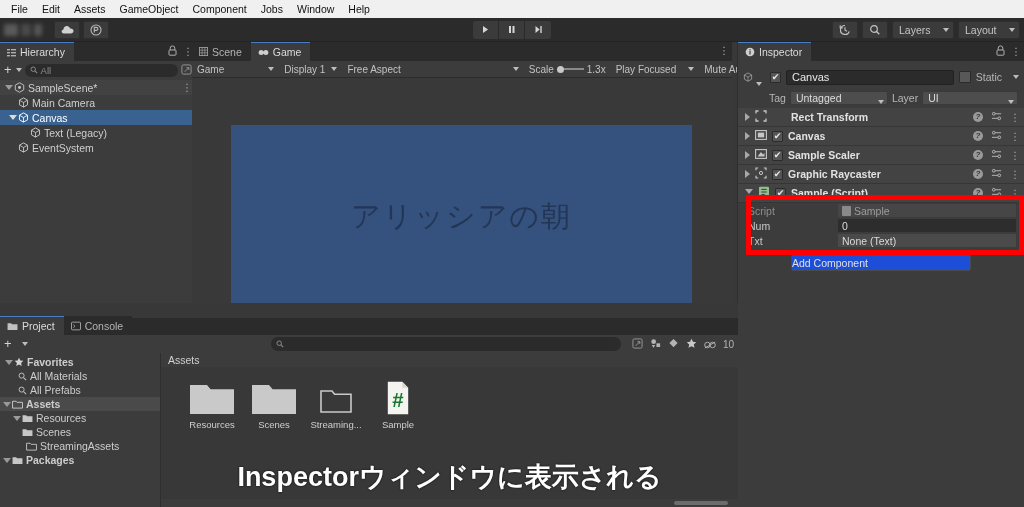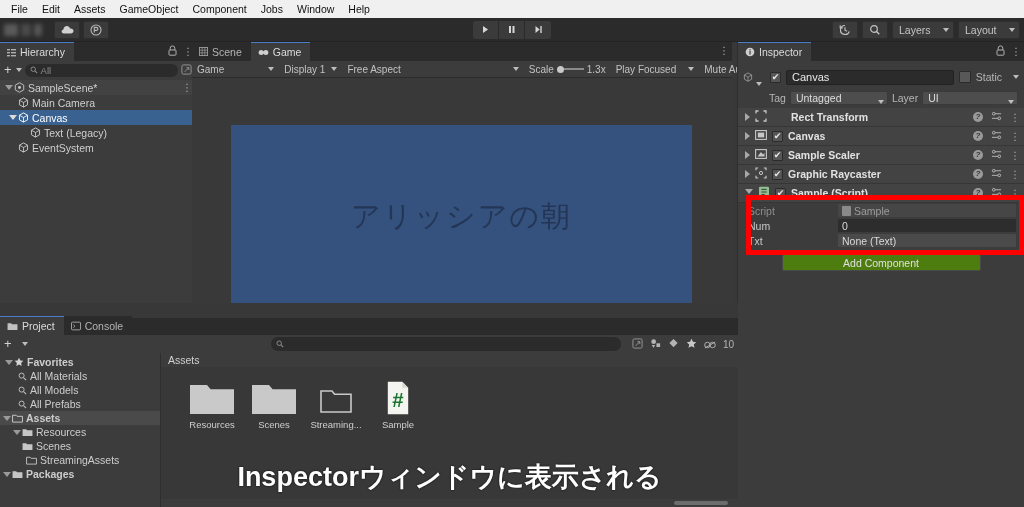--- a/index.html
+++ b/index.html
@@ -152,22 +152,22 @@
     display:flex; align-items:center; padding:0 4px; gap:3px; color:#dadada;
   }
   .prow .pval.objfield{ background:#464646; color:#9c9c9c; }
   .prow .pval.numfield{ background:#2d2d2d; }
   .scr-ico{ width:9px;height:10px;background:#8a8a8a;border-radius:1px; display:inline-block; }
   .redbox{
     position:absolute; left:746px; top:195px; width:278px; height:60px;
     border:5px solid #fe0000; pointer-events:none;
   }
   .addcomp{
-    margin:6px auto 0 auto; width:199px; height:17px; background:#4d7c0f; border:1px solid #4a4a4a;
-    border-radius:2px; display:flex; align-items:center; justify-content:center;
+    margin:6px auto 0 auto; width:180px; height:17px; background:#1d4ed8; border:1px solid #4a4a4a;
+    border-radius:2px; display:flex; align-items:center; 
     color:#e0e0e0; font-size:10.5px;
   }
   .public-txt{
     text-align:center; color:#ffffff; font-size:57px; font-weight:bold;
     margin-top:10px; letter-spacing:-1px;
   }
 
   
   #project{ left:0; top:318px; width:738px; height:189px; background:#3c3c3c; }
   .pj-tabrow{ height:17px; background:#2b2b2b; display:flex; align-items:flex-end; }
@@ -735,29 +735,20 @@
         <div class="ptrow" style="padding-left:18px">
           <span class="cube">
             <svg width="9" height="9" viewBox="0 0 10 10">
                 <circle cx="4" cy="4" r="2.8" fill="none" stroke="#bdbdbd" stroke-width="1.1"></circle>
                 <line x1="6.2" y1="6.2" x2="9" y2="9" stroke="#bdbdbd" stroke-width="1.2"></line>
               </svg>
           </span>
           <span>All Materials</span>
         </div>
 
-        <div class="ptrow" style="padding-left:18px">
-          <span class="cube">
-            <svg width="9" height="9" viewBox="0 0 10 10">
-                <circle cx="4" cy="4" r="2.8" fill="none" stroke="#bdbdbd" stroke-width="1.1"></circle>
-                <line x1="6.2" y1="6.2" x2="9" y2="9" stroke="#bdbdbd" stroke-width="1.2"></line>
-              </svg>
-          </span>
-          <span>All Models</span>
-        </div>
 
         <div class="ptrow" style="padding-left:18px">
           <span class="cube">
             <svg width="9" height="9" viewBox="0 0 10 10">
                 <circle cx="4" cy="4" r="2.8" fill="none" stroke="#bdbdbd" stroke-width="1.1"></circle>
                 <line x1="6.2" y1="6.2" x2="9" y2="9" stroke="#bdbdbd" stroke-width="1.2"></line>
               </svg>
           </span>
           <span>All Prefabs</span>
         </div>

